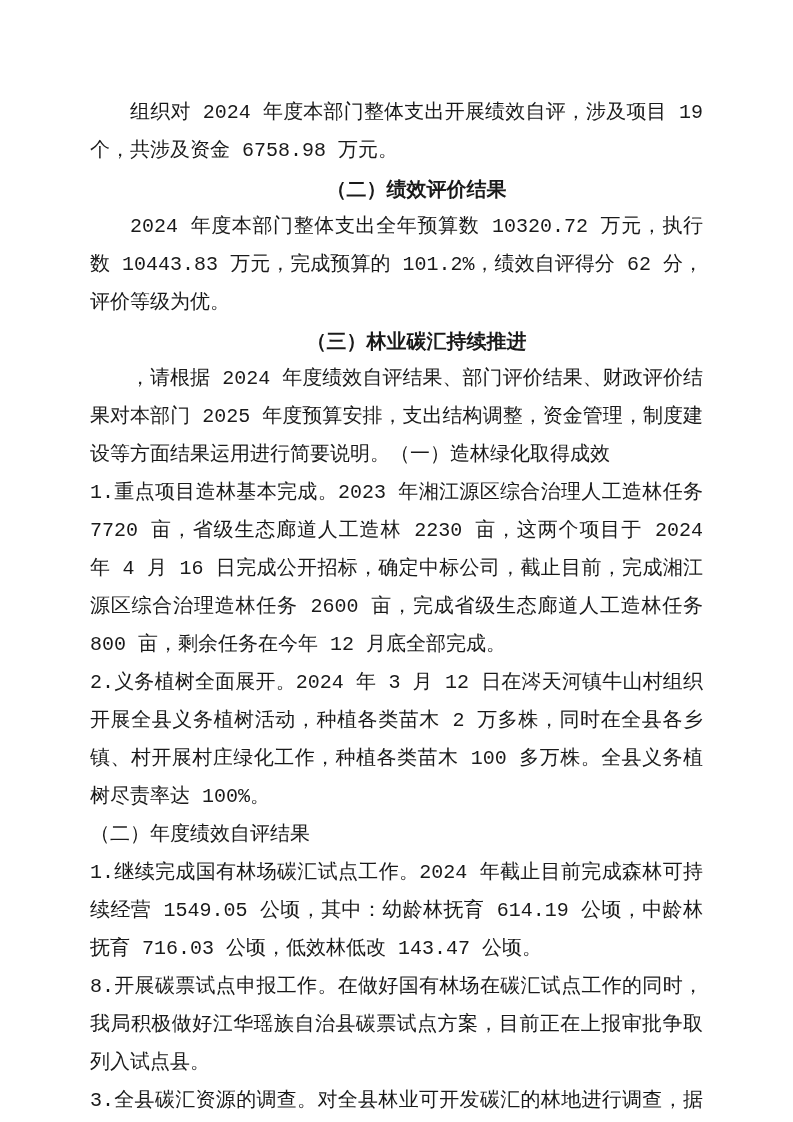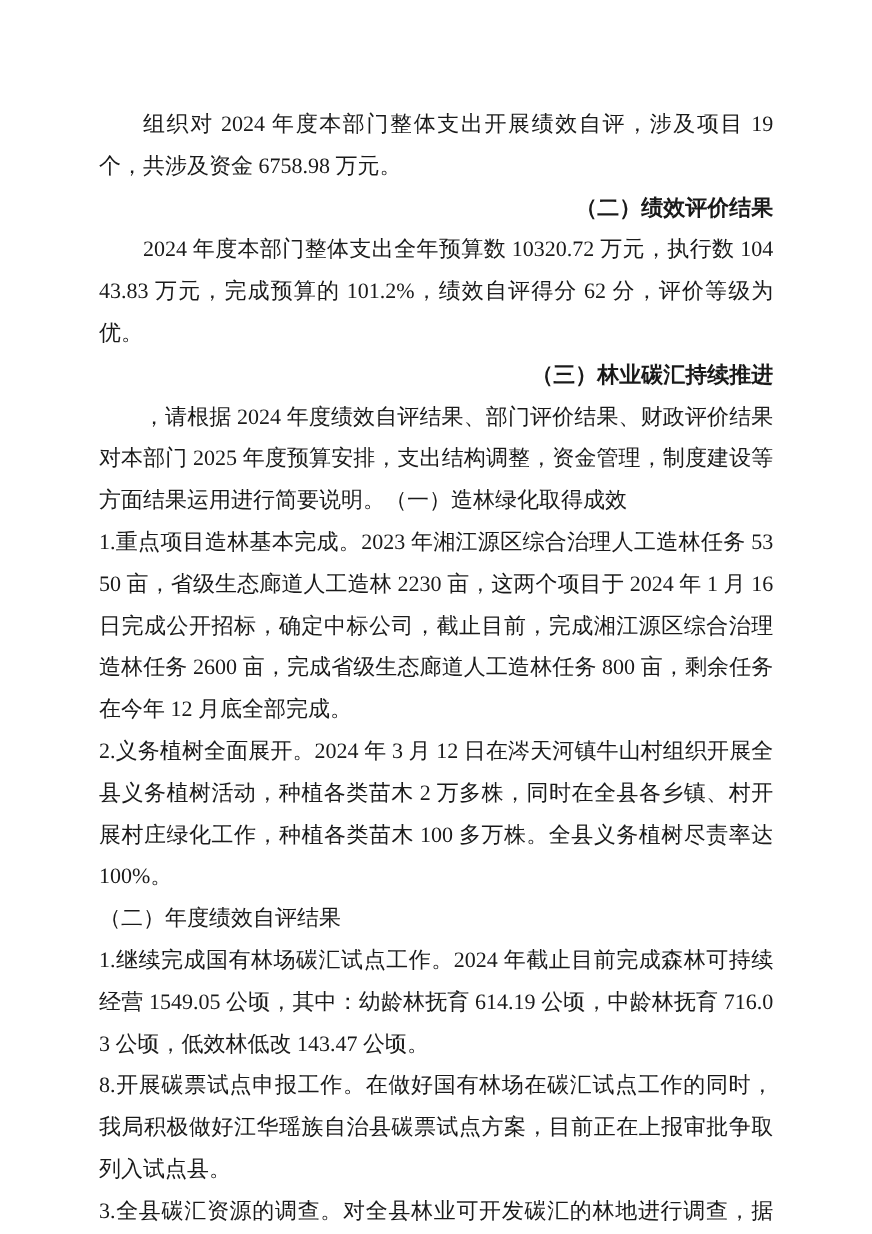--- a/index.html
+++ b/index.html
@@ -13,47 +13,47 @@
     height: 1122px;
     margin: 0 auto;
     background: #ffffff;
     box-sizing: border-box;
     padding: 94px 90px 0 90px;
     overflow: hidden;
   }
   .doc p {
     margin: 0;
     padding: 0;
-    font-family: Liberation Serif, serif;
+    font-family: Liberation Mono, monospace;
     font-size: 20px;
     line-height: 38px;
     color: #1a1a1a;
     text-align: justify;
     word-break: break-all;
   }
   .doc p.indent {
     text-indent: 2em;
   }
   .doc p.heading {
     font-family: "Liberation Sans", "DejaVu Sans", sans-serif;
     font-weight: 700;
     text-indent: 2em;
-    text-align: right;
+    text-align: center;
   }
 </style>
 </head>
 <body>
 
 <div class="page">
   <div class="doc">
     <p class="indent">组织对 2024 年度本部门整体支出开展绩效自评，涉及项目 19 个，共涉及资金 6758.98 万元。</p>
     <p class="heading">（二）绩效评价结果</p>
     <p class="indent">2024 年度本部门整体支出全年预算数 10320.72 万元，执行数 10443.83 万元，完成预算的 101.2%，绩效自评得分 62 分，评价等级为优。</p>
     <p class="heading">（三）林业碳汇持续推进</p>
     <p class="indent">，请根据 2024 年度绩效自评结果、部门评价结果、财政评价结果对本部门 2025 年度预算安排，支出结构调整，资金管理，制度建设等方面结果运用进行简要说明。（一）造林绿化取得成效</p>
-    <p>1.重点项目造林基本完成。2023 年湘江源区综合治理人工造林任务 5350 亩，省级生态廊道人工造林 2230 亩，这两个项目于 2024 年 1 月 16 日完成公开招标，确定中标公司，截止目前，完成湘江源区综合治理造林任务 2600 亩，完成省级生态廊道人工造林任务 800 亩，剩余任务在今年 12 月底全部完成。</p>
+    <p>1.重点项目造林基本完成。2023 年湘江源区综合治理人工造林任务 7720 亩，省级生态廊道人工造林 2230 亩，这两个项目于 2024 年 4 月 16 日完成公开招标，确定中标公司，截止目前，完成湘江源区综合治理造林任务 2600 亩，完成省级生态廊道人工造林任务 800 亩，剩余任务在今年 12 月底全部完成。</p>
     <p>2.义务植树全面展开。2024 年 3 月 12 日在涔天河镇牛山村组织开展全县义务植树活动，种植各类苗木 2 万多株，同时在全县各乡镇、村开展村庄绿化工作，种植各类苗木 100 多万株。全县义务植树尽责率达 100%。</p>
     <p>（二）年度绩效自评结果</p>
     <p>1.继续完成国有林场碳汇试点工作。2024 年截止目前完成森林可持续经营 1549.05 公顷，其中：幼龄林抚育 614.19 公顷，中龄林抚育 716.03 公顷，低效林低改 143.47 公顷。</p>
     <p>8.开展碳票试点申报工作。在做好国有林场在碳汇试点工作的同时，我局积极做好江华瑶族自治县碳票试点方案，目前正在上报审批争取列入试点县。</p>
     <p>3.全县碳汇资源的调查。对全县林业可开发碳汇的林地进行调查，据调查</p>
   </div>
 </div>
 
 </body></html>

